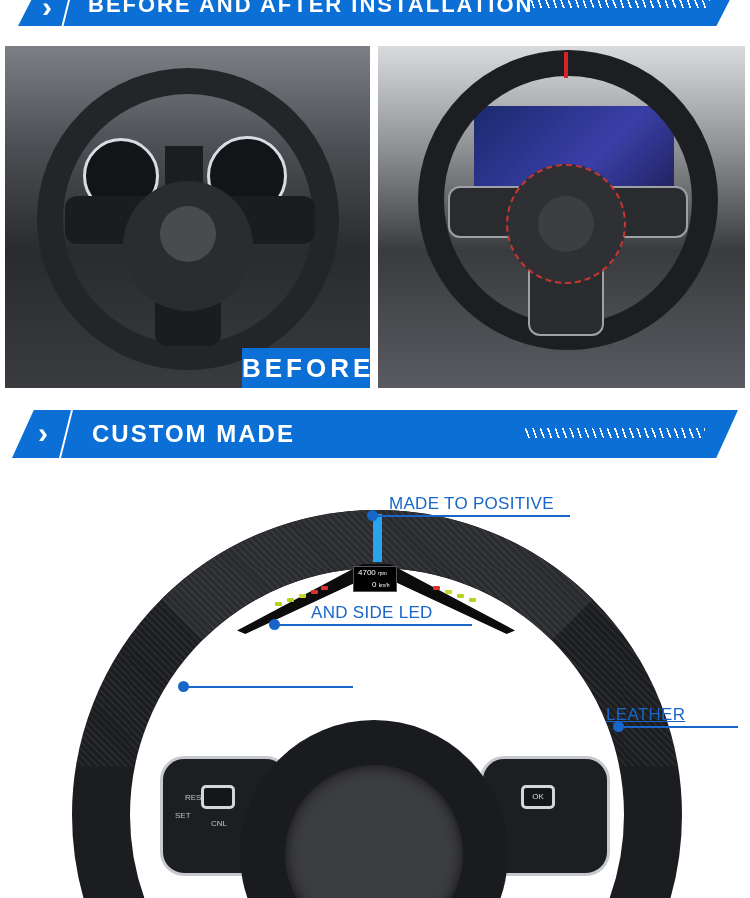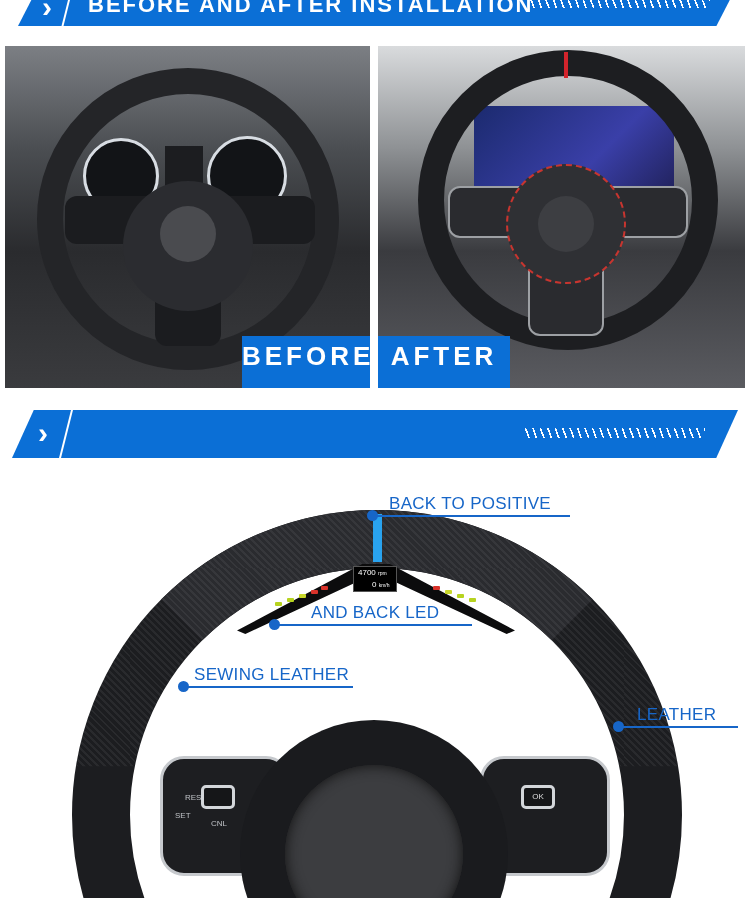--- a/index.html
+++ b/index.html
@@ -33,21 +33,21 @@
   .photo { position:absolute; top:46px; height:342px; overflow:hidden; }
   #photo-before { left:5px; width:365px; background:linear-gradient(180deg,#7c7f84 0%,#4b4e52 30%,#2a2b2e 60%,#3a3b3e 100%); }
   #photo-after { left:378px; width:367px; background:linear-gradient(180deg,#d9dbdd 0%,#8e9194 30%,#3a3b3f 60%,#5a5b60 100%); }
 
   .wheel-rim { position:absolute; border-radius:50%; }
   .hub { position:absolute; border-radius:50%; }
   .gauge { position:absolute; border-radius:50%; border:3px solid #d8dde3; background:#121417; }
   .screen { position:absolute; background:linear-gradient(135deg,#1b2a6e,#3a3fa8 60%,#20215a); border-radius:6px; }
   .spoke { position:absolute; background:#1b1c1f; border-radius:12px; }
 
-  .tag { position:absolute; background:#0b6fd6; color:#fff; font-weight:bold; font-size:26px; letter-spacing:4px; text-align:center; line-height:40px; height:52px; }
+  .tag { position:absolute; background:#0b6fd6; color:#fff; font-weight:bold; font-size:26px; letter-spacing:4px; text-align:center; line-height:40px; height:40px; }
   #tag-before { right:0; bottom:0; width:128px; }
   #tag-after { left:0; bottom:0; width:132px; }
 
   
   #custom { position:absolute; left:0; top:470px; width:750px; height:428px; overflow:hidden; }
   .big-rim { position:absolute; left:72px; top:40px; width:610px; height:610px; border-radius:50%;
     border:58px solid #1c1d20; }
   .carbon-top { position:absolute; left:72px; top:40px; width:610px; height:610px; border-radius:50%;
     border:58px solid transparent; border-top-color:#2a2b2f;
     background:transparent; }
@@ -97,27 +97,27 @@
   </div>
 
   <div class="photo" id="photo-after">
     <div class="screen" style="left:96px;top:60px;width:200px;height:90px;"></div>
     <div class="wheel-rim" style="left:40px;top:4px;width:300px;height:300px;border:26px solid #1d1e21;"></div>
     <div style="position:absolute;left:186px;top:6px;width:4px;height:26px;background:#d3242c;"></div>
     <div class="spoke" style="left:70px;top:140px;width:240px;height:52px;background:#2a2b2f;border:2px solid #9da0a4;"></div>
     <div class="spoke" style="left:150px;top:190px;width:76px;height:100px;background:#2a2b2f;border:2px solid #9da0a4;"></div>
     <div class="hub" style="left:128px;top:118px;width:120px;height:120px;background:#2f3034;border:2px dashed #c8352f;"></div>
     <div class="hub" style="left:160px;top:150px;width:56px;height:56px;background:#3d3e42;"></div>
-    <div class="tag" id="tag-after">AFTER</div>
   </div>
 
   <div class="banner" id="banner2">
     <div class="bar"></div>
     <span class="chev">›</span>
     <span class="slash"></span>
+    <span class="title">CUSTOM MADE</span>
     <span class="hatch"></span>
   </div>
 
   <div id="custom">
     <div class="big-rim"></div>
     <div class="carbon-top"></div>
     <div class="blue-stripe"></div>
 
     <div class="led-bar">
       <div class="body"></div>
@@ -142,29 +142,28 @@
       <span class="panel-btn" style="left:22px;top:34px;">RES</span>
       <span class="panel-btn" style="left:12px;top:52px;">SET</span>
       <span class="panel-btn" style="left:48px;top:60px;text-align:center;">CNL</span>
       <div class="toggle" style="left:38px;top:26px;"></div>
     </div>
     <div class="side-panel" style="left:480px;text-decoration:underline;">
       <div class="toggle" style="left:38px;top:26px;">OK</div>
     </div>
     <div class="center-hub"></div>
 
-    <span class="callout" style="left:389px;top:24px;">BACK TO POSITIVE</span>
+    <span class="callout" style="left:389px;top:24px;">MADE TO POSITIVE</span>
     <div class="callout-line" style="left:372px;top:45px;width:198px;"></div>
     <div class="callout-dot" style="left:367px;top:40px;"></div>
 
-    <span class="callout" style="left:311px;top:133px;">AND BACK LED</span>
+    <span class="callout" style="left:311px;top:133px;">AND SIDE LED</span>
     <div class="callout-line" style="left:274px;top:154px;width:198px;"></div>
     <div class="callout-dot" style="left:269px;top:149px;"></div>
 
-    <span class="callout" style="left:194px;top:195px;">SEWING LEATHER</span>
     <div class="callout-line" style="left:183px;top:216px;width:170px;"></div>
     <div class="callout-dot" style="left:178px;top:211px;"></div>
 
-    <span class="callout" style="left:637px;top:235px;">LEATHER</span>
+    <span class="callout" style="left:606px;top:235px;text-decoration:underline;">LEATHER</span>
     <div class="callout-line" style="left:618px;top:256px;width:120px;"></div>
     <div class="callout-dot" style="left:613px;top:251px;"></div>
   </div>
 </div>
 
 </body></html>

